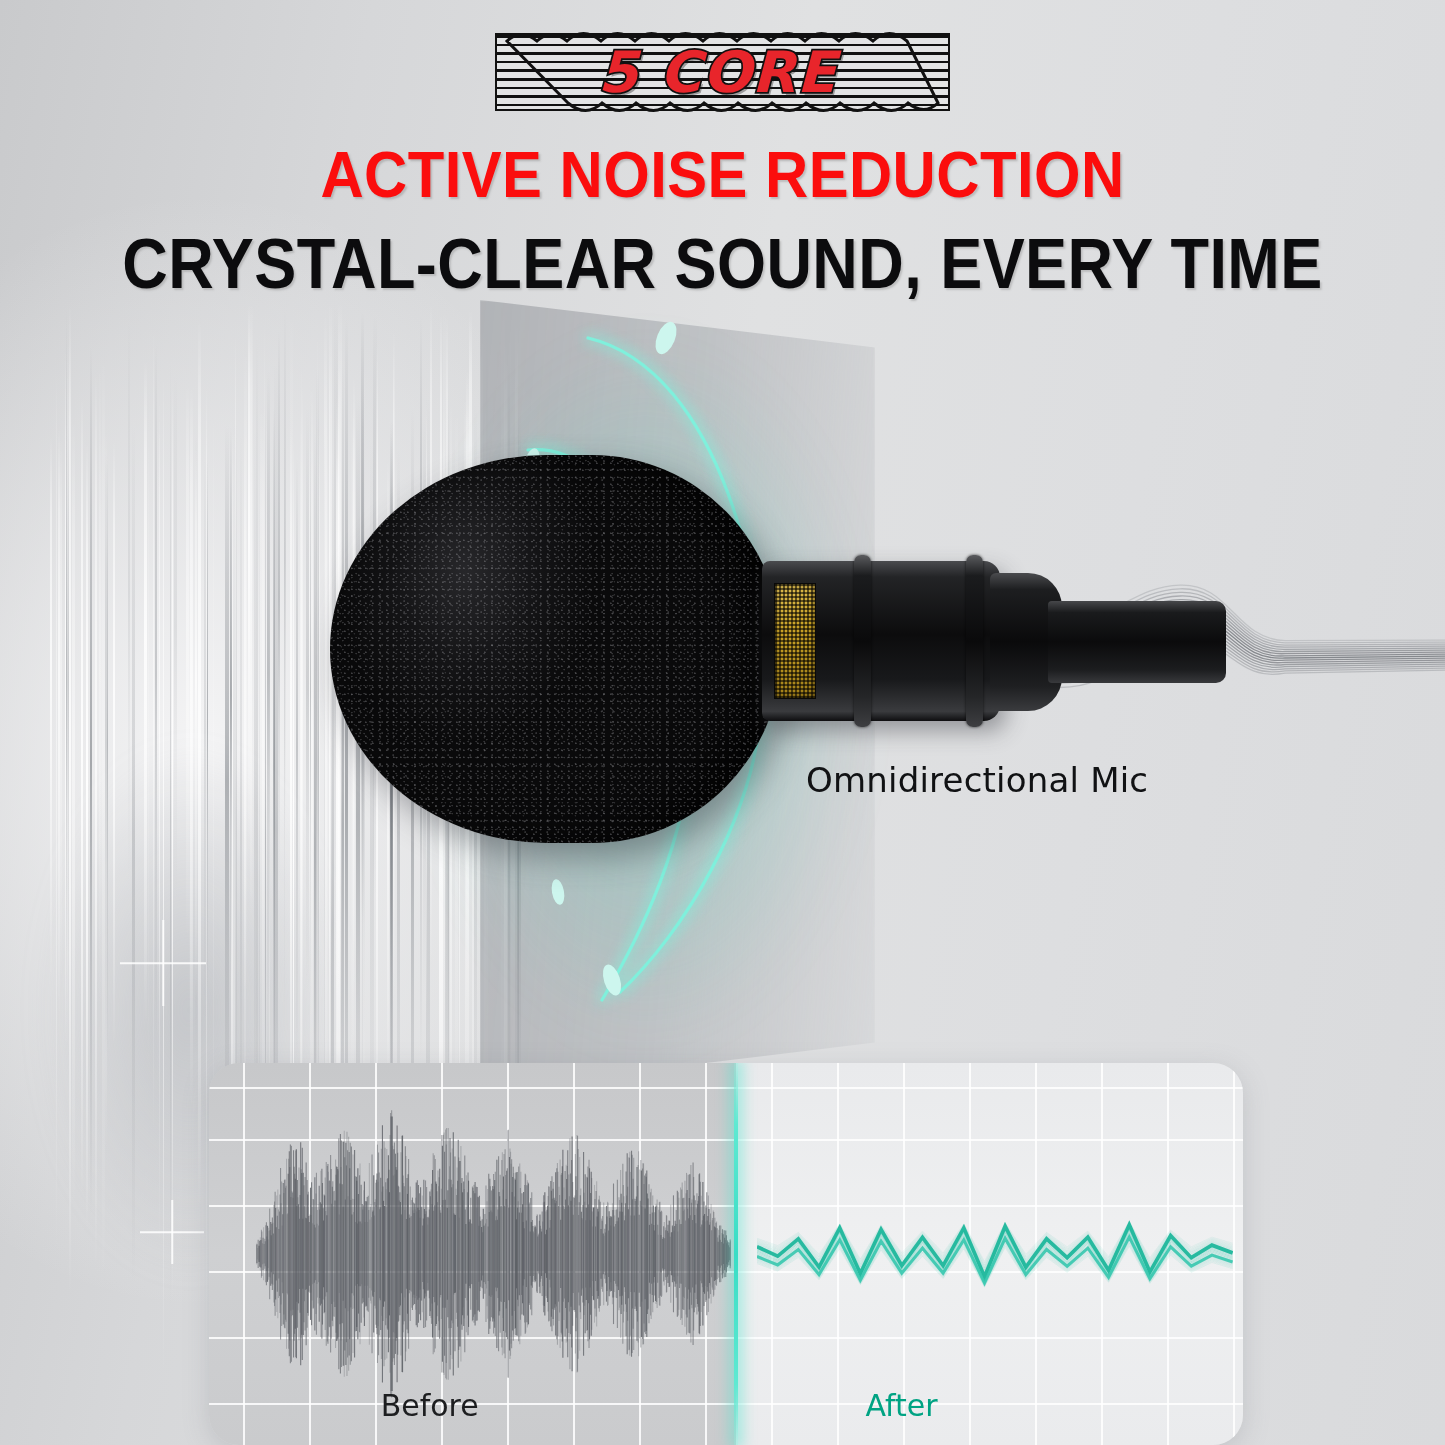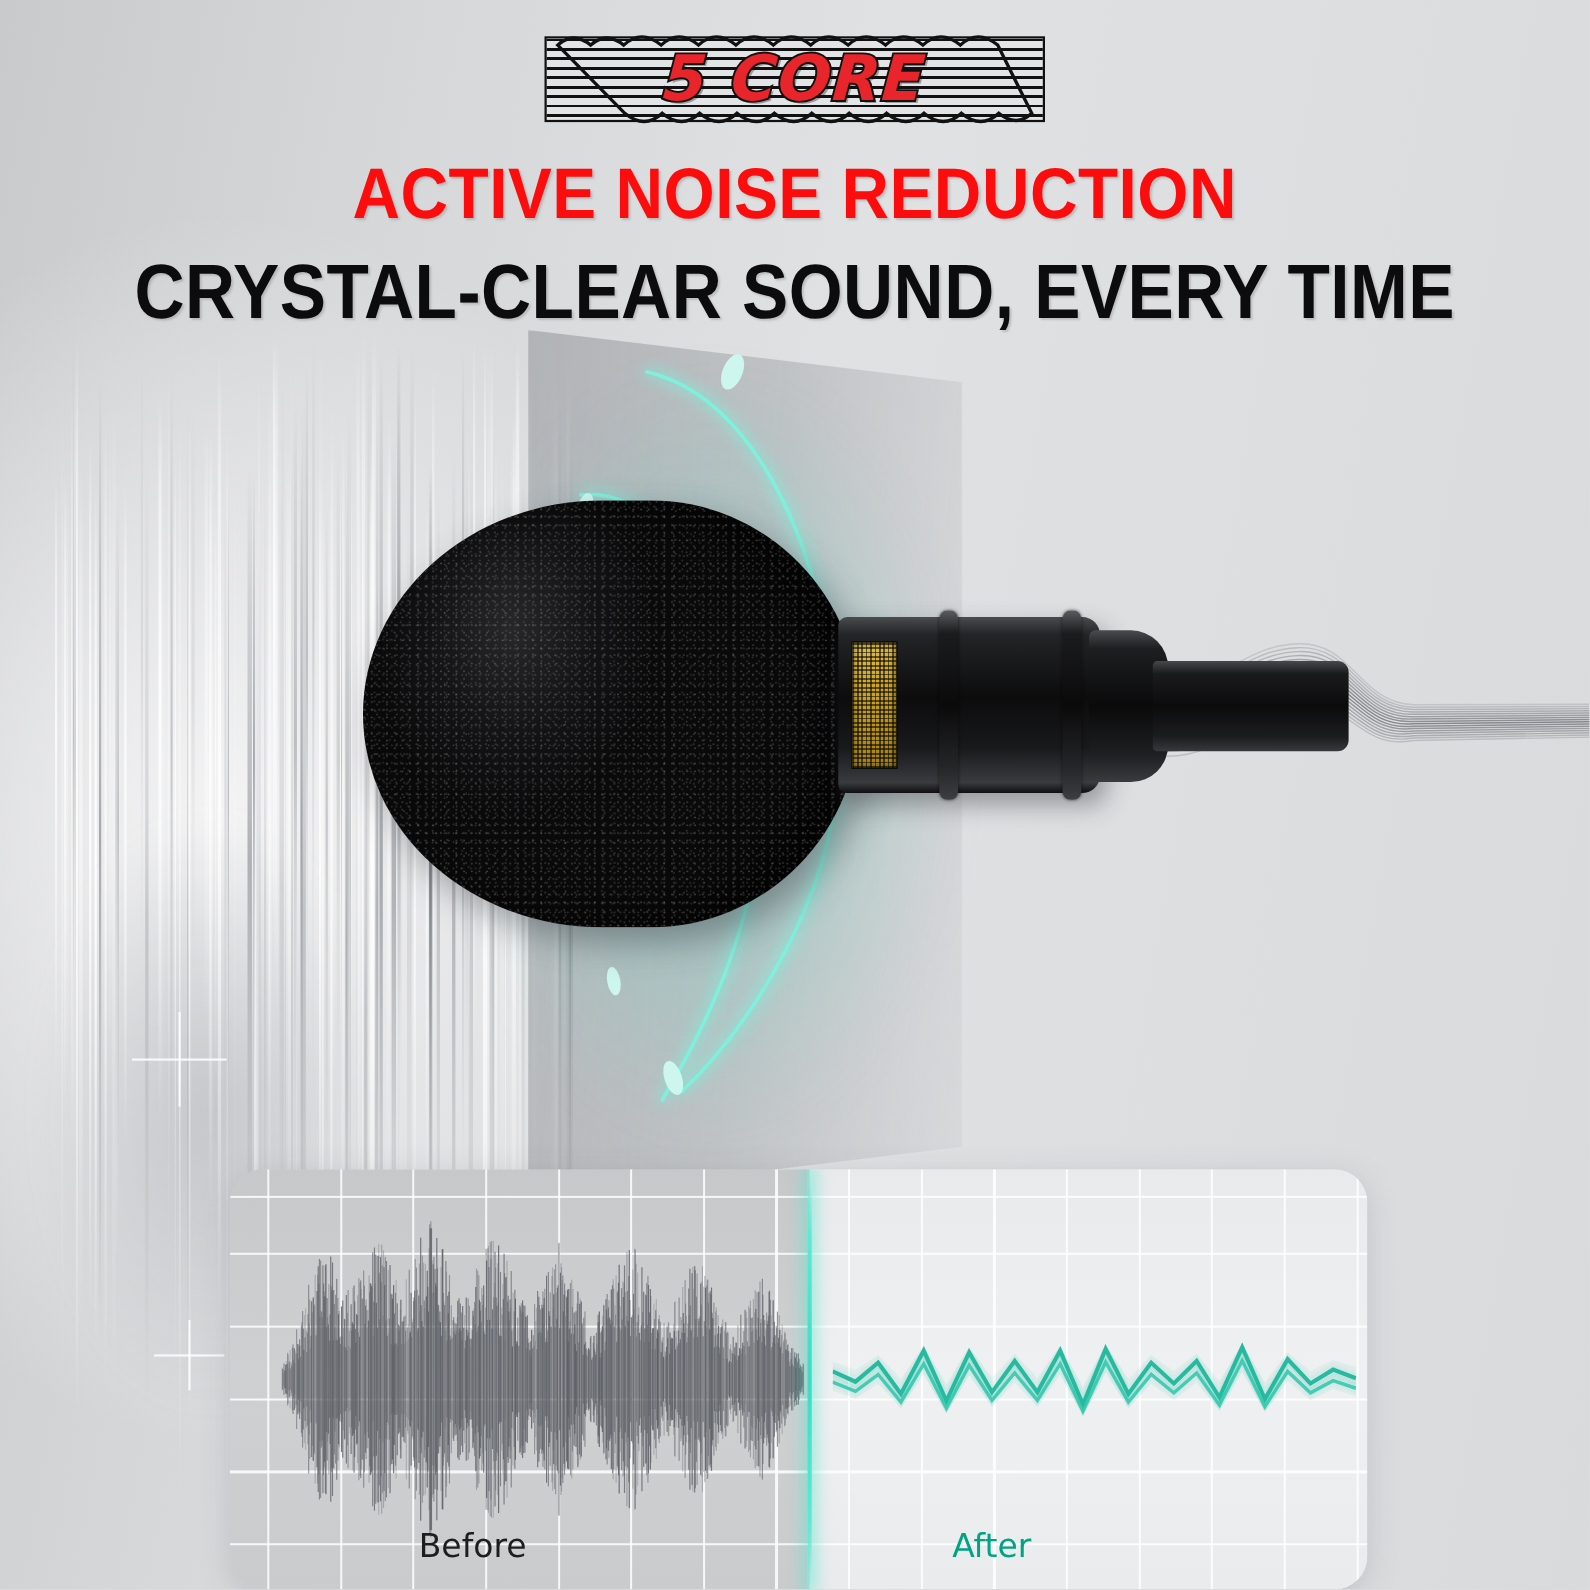--- a/index.html
+++ b/index.html
@@ -469,20 +469,21 @@
         <path d="M0,90.5 C60,90.5 70,49.6 120,47.6 C170,45.6 175,94.88 225,90.16 L400,87.98" stroke="#6b6e74" stroke-width="1.3" opacity="0.70"></path>
         <path d="M0,95 C60,95 70,53.2 120,51.2 C170,49.2 175,97.76 225,92.32 L400,89.96" stroke="#6b6e74" stroke-width="1.3" opacity="0.63"></path>
         <path d="M0,99.5 C60,99.5 70,56.8 120,54.8 C170,52.8 175,100.64 225,94.48 L400,91.94" stroke="#6b6e74" stroke-width="1.3" opacity="0.56"></path>
         <path d="M0,104 C60,104 70,60.4 120,58.4 C170,56.4 175,103.52 225,96.64 L400,93.92" stroke="#6b6e74" stroke-width="1.3" opacity="0.49"></path>
         <path d="M0,108.5 C60,108.5 70,64 120,62 C170,60 175,106.4 225,98.8 L400,95.9" stroke="#6b6e74" stroke-width="1.3" opacity="0.43"></path>
         <path d="M0,113 C60,113 70,67.6 120,65.6 C170,63.6 175,109.28 225,100.96000000000001 L400,97.88" stroke="#6b6e74" stroke-width="1.3" opacity="0.36"></path>
         <path d="M0,117.5 C60,117.5 70,71.2 120,69.2 C170,67.2 175,112.16 225,103.12 L400,99.86" stroke="#6b6e74" stroke-width="1.3" opacity="0.29"></path>
       </g>
   </svg>
 
+  <div class="mic-label">Omnidirectional Mic</div>
 
   <div class="panel">
     <div class="panel-left"></div>
     <div class="panel-right"></div>
     <div class="panel-grid"></div>
 
     <svg class="wave-noisy" viewBox="0 0 480 300" preserveAspectRatio="none">
       <g id="noisywave" stroke="#5a5d63" stroke-width="1.1">
           <line x1="0.0" y1="139.2" x2="0.0" y2="160.8" opacity="0.26"></line>
           <line x1="0.6" y1="140.8" x2="0.6" y2="159.2" opacity="0.42"></line>

